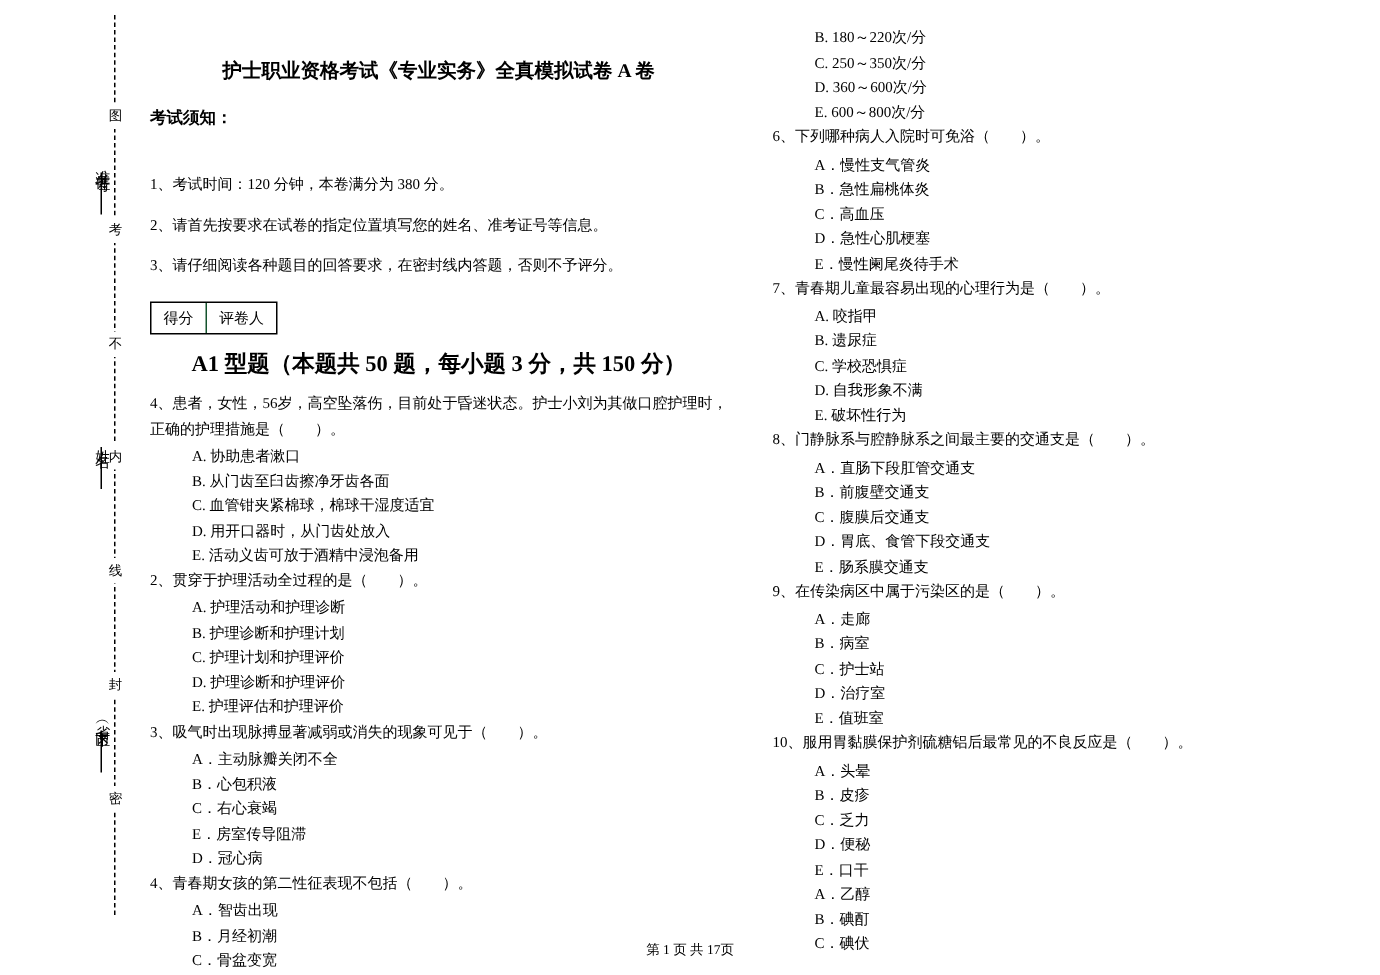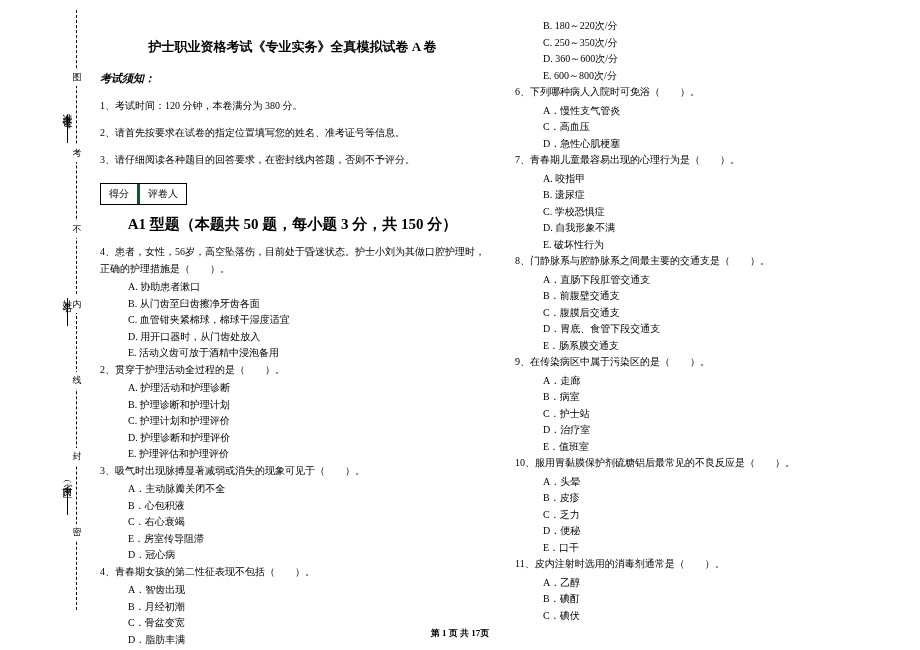--- a/index.html
+++ b/index.html
@@ -77,35 +77,34 @@
     }
     .title {
       text-align: center;
       font-weight: bold;
       font-size: 13px;
       margin: 20px 0 15px 0;
     }
     .notice-hd {
       font-weight: bold;
       font-size: 11px;
-      margin-bottom: 12px;
-      font-style: italic;
+      margin-bottom: 30px;
     }
     .notice-item {
       font-size: 10px;
       margin-bottom: 12px;
       line-height: 1.5;
     }
     .score-box {
       display: inline-flex;
       border: 1px solid #000;
       margin: 4px 0 6px 0;
     }
     .score-box div {
-      border-right: 3px solid #14532d;
+      border-right: 1px solid #14532d;
       padding: 3px 8px;
       font-size: 10px;
     }
     .score-box div:last-child { border-right: none; }
     .section-title {
       text-align: center;
       font-weight: bold;
       font-size: 15px;
       margin: 4px 0 10px 0;
     }
@@ -119,21 +118,20 @@
       line-height: 1.65;
       padding-left: 28px;
     }
     .footer {
       position: absolute;
       bottom: 10px;
       left: 0;
       right: 0;
       text-align: center;
       font-size: 9px;
-      font-weight: bold;
     }
     .vgroup {
       display: flex;
       flex-direction: column;
       align-items: center;
       gap: 2px;
     }
     .uline-v {
       width: 1px;
       height: 28px;
@@ -215,22 +213,24 @@
   <div class="col">
     <div id="rtop">
         <div class="opt">B. 180～220次/分</div>
         <div class="opt">C. 250～350次/分</div>
         <div class="opt">D. 360～600次/分</div>
         <div class="opt">E. 600～800次/分</div>
       </div>
     <div id="rq">
         <div class="q">6、下列哪种病人入院时可免浴（　　）。</div>
         <div class="opt">A．慢性支气管炎</div>
+        <div class="opt">B．急性扁桃体炎</div>
         <div class="opt">C．高血压</div>
         <div class="opt">D．急性心肌梗塞</div>
+        <div class="opt">E．慢性阑尾炎待手术</div>
         <div class="q">7、青春期儿童最容易出现的心理行为是（　　）。</div>
         <div class="opt">A. 咬指甲</div>
         <div class="opt">B. 遗尿症</div>
         <div class="opt">C. 学校恐惧症</div>
         <div class="opt">D. 自我形象不满</div>
         <div class="opt">E. 破坏性行为</div>
         <div class="q">8、门静脉系与腔静脉系之间最主要的交通支是（　　）。</div>
         <div class="opt">A．直肠下段肛管交通支</div>
         <div class="opt">B．前腹壁交通支</div>
         <div class="opt">C．腹膜后交通支</div>
@@ -241,21 +241,20 @@
         <div class="opt">B．病室</div>
         <div class="opt">C．护士站</div>
         <div class="opt">D．治疗室</div>
         <div class="opt">E．值班室</div>
         <div class="q">10、服用胃黏膜保护剂硫糖铝后最常见的不良反应是（　　）。</div>
         <div class="opt">A．头晕</div>
         <div class="opt">B．皮疹</div>
         <div class="opt">C．乏力</div>
         <div class="opt">D．便秘</div>
         <div class="opt">E．口干</div>
-        <div class="q">11、皮内注射时选用的消毒剂通常是（　　）。</div>
         <div class="opt">A．乙醇</div>
         <div class="opt">B．碘酊</div>
         <div class="opt">C．碘伏</div>
       </div>
   </div>
 </div>
 
 <div class="footer">第 1 页 共 17页</div>
 
 </body></html>

